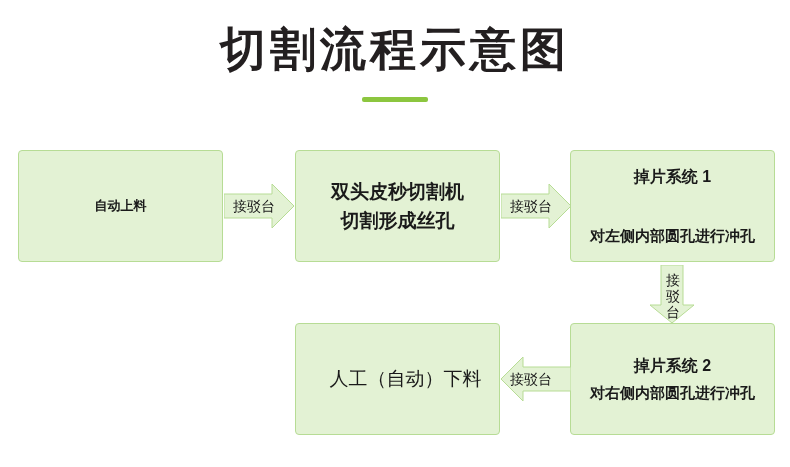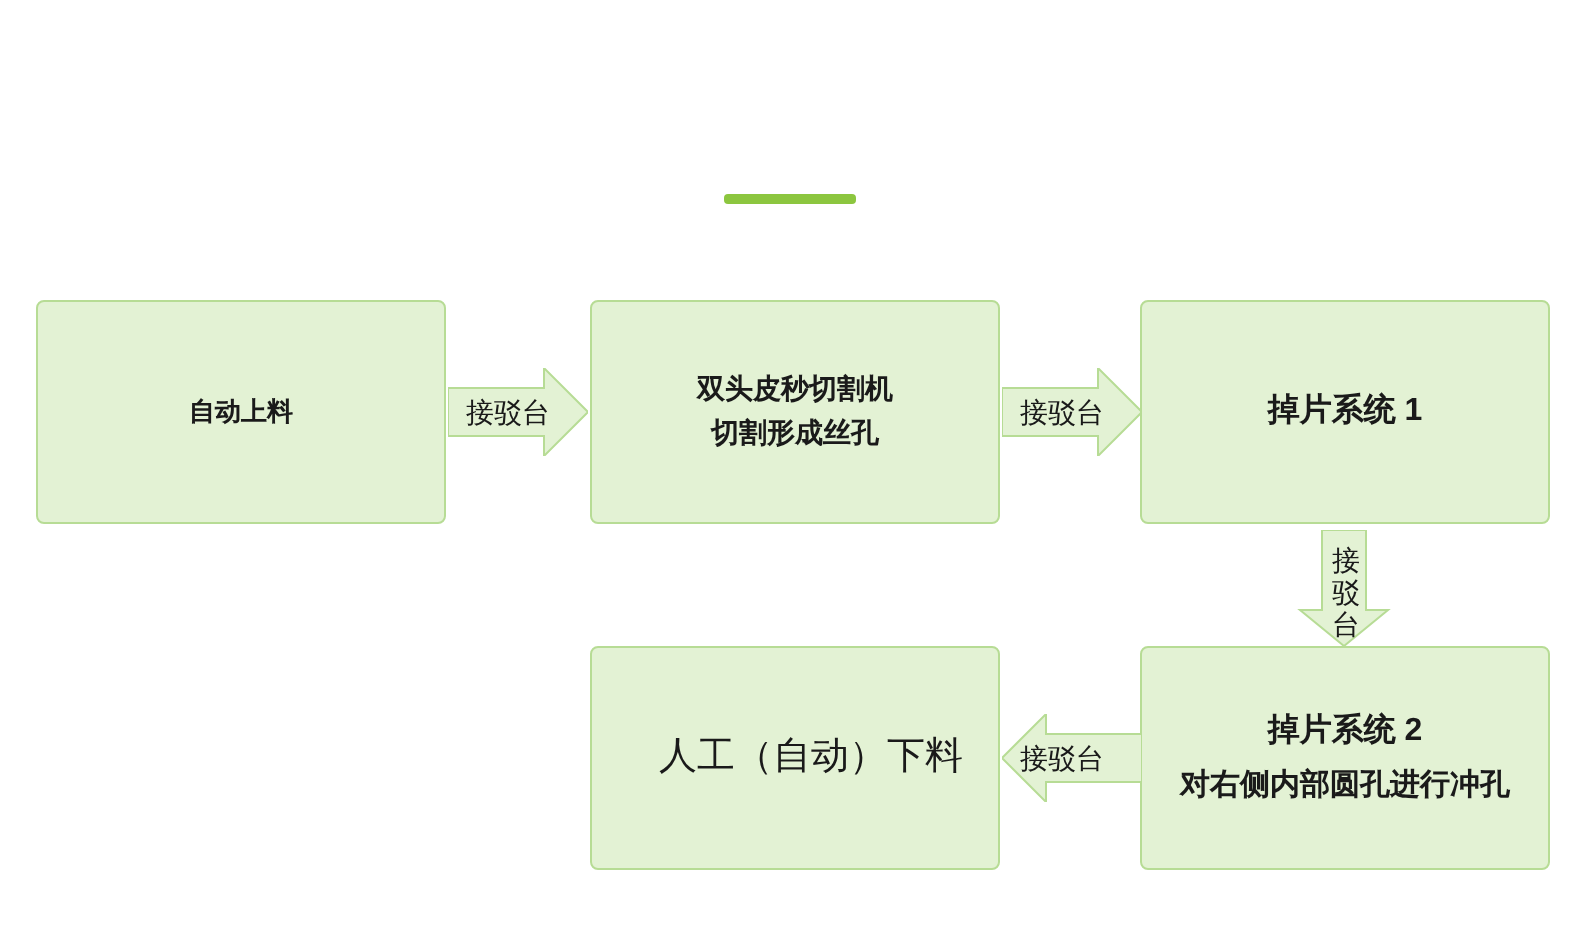--- a/index.html
+++ b/index.html
@@ -70,21 +70,21 @@
     height: 112px;
     font-size: 13px;
     font-weight: bold;
     line-height: 1.55;
   }
   #box-cutter {
     left: 295px;
     top: 150px;
     width: 205px;
     height: 112px;
-    font-size: 14px;
+    font-size: 19px;
     font-weight: bold;
     line-height: 1.55;
   }
   #box-drop1 {
     left: 570px;
     top: 150px;
     width: 205px;
     height: 112px;
     font-size: 15px;
     font-weight: bold;
@@ -148,20 +148,21 @@
   #arrow3-label { left: 666px; top: 272px; }
 
   #arrow4 { left: 501px; top: 357px; }
   #arrow4-label { left: 510px; top: 371px; }
 </style>
 </head>
 <body>
 
 <div class="page">
 
+  <div class="title">切割流程示意图</div>
   <div class="title-rule"></div>
 
   <div class="box" id="box-feed">
     <span class="line">自动上料</span>
   </div>
 
   <div class="arrow" id="arrow1">
     <svg width="70" height="44" viewBox="0 0 70 44">
       <polygon points="0,10 48,10 48,0 70,22 48,44 48,34 0,34" fill="#e3f2d4" stroke="#b7dc95" stroke-width="1"></polygon>
     </svg>
@@ -175,20 +176,21 @@
 
   <div class="arrow" id="arrow2">
     <svg width="70" height="44" viewBox="0 0 70 44">
       <polygon points="0,10 48,10 48,0 70,22 48,44 48,34 0,34" fill="#e3f2d4" stroke="#b7dc95" stroke-width="1"></polygon>
     </svg>
   </div>
   <div class="arrow-label" id="arrow2-label">接驳台</div>
 
   <div class="box" id="box-drop1">
     <span class="line big">掉片系统 1</span>
+    <span class="line">对左侧内部圆孔进行冲孔</span>
   </div>
 
   <div class="arrow" id="arrow3">
     <svg width="56" height="58" viewBox="0 0 56 58">
       <polygon points="17,0 39,0 39,40 50,40 28,58 6,40 17,40" fill="#e3f2d4" stroke="#b7dc95" stroke-width="1"></polygon>
     </svg>
   </div>
   <div class="arrow-label vert" id="arrow3-label">接驳台</div>
 
   <div class="box" id="box-drop2">

